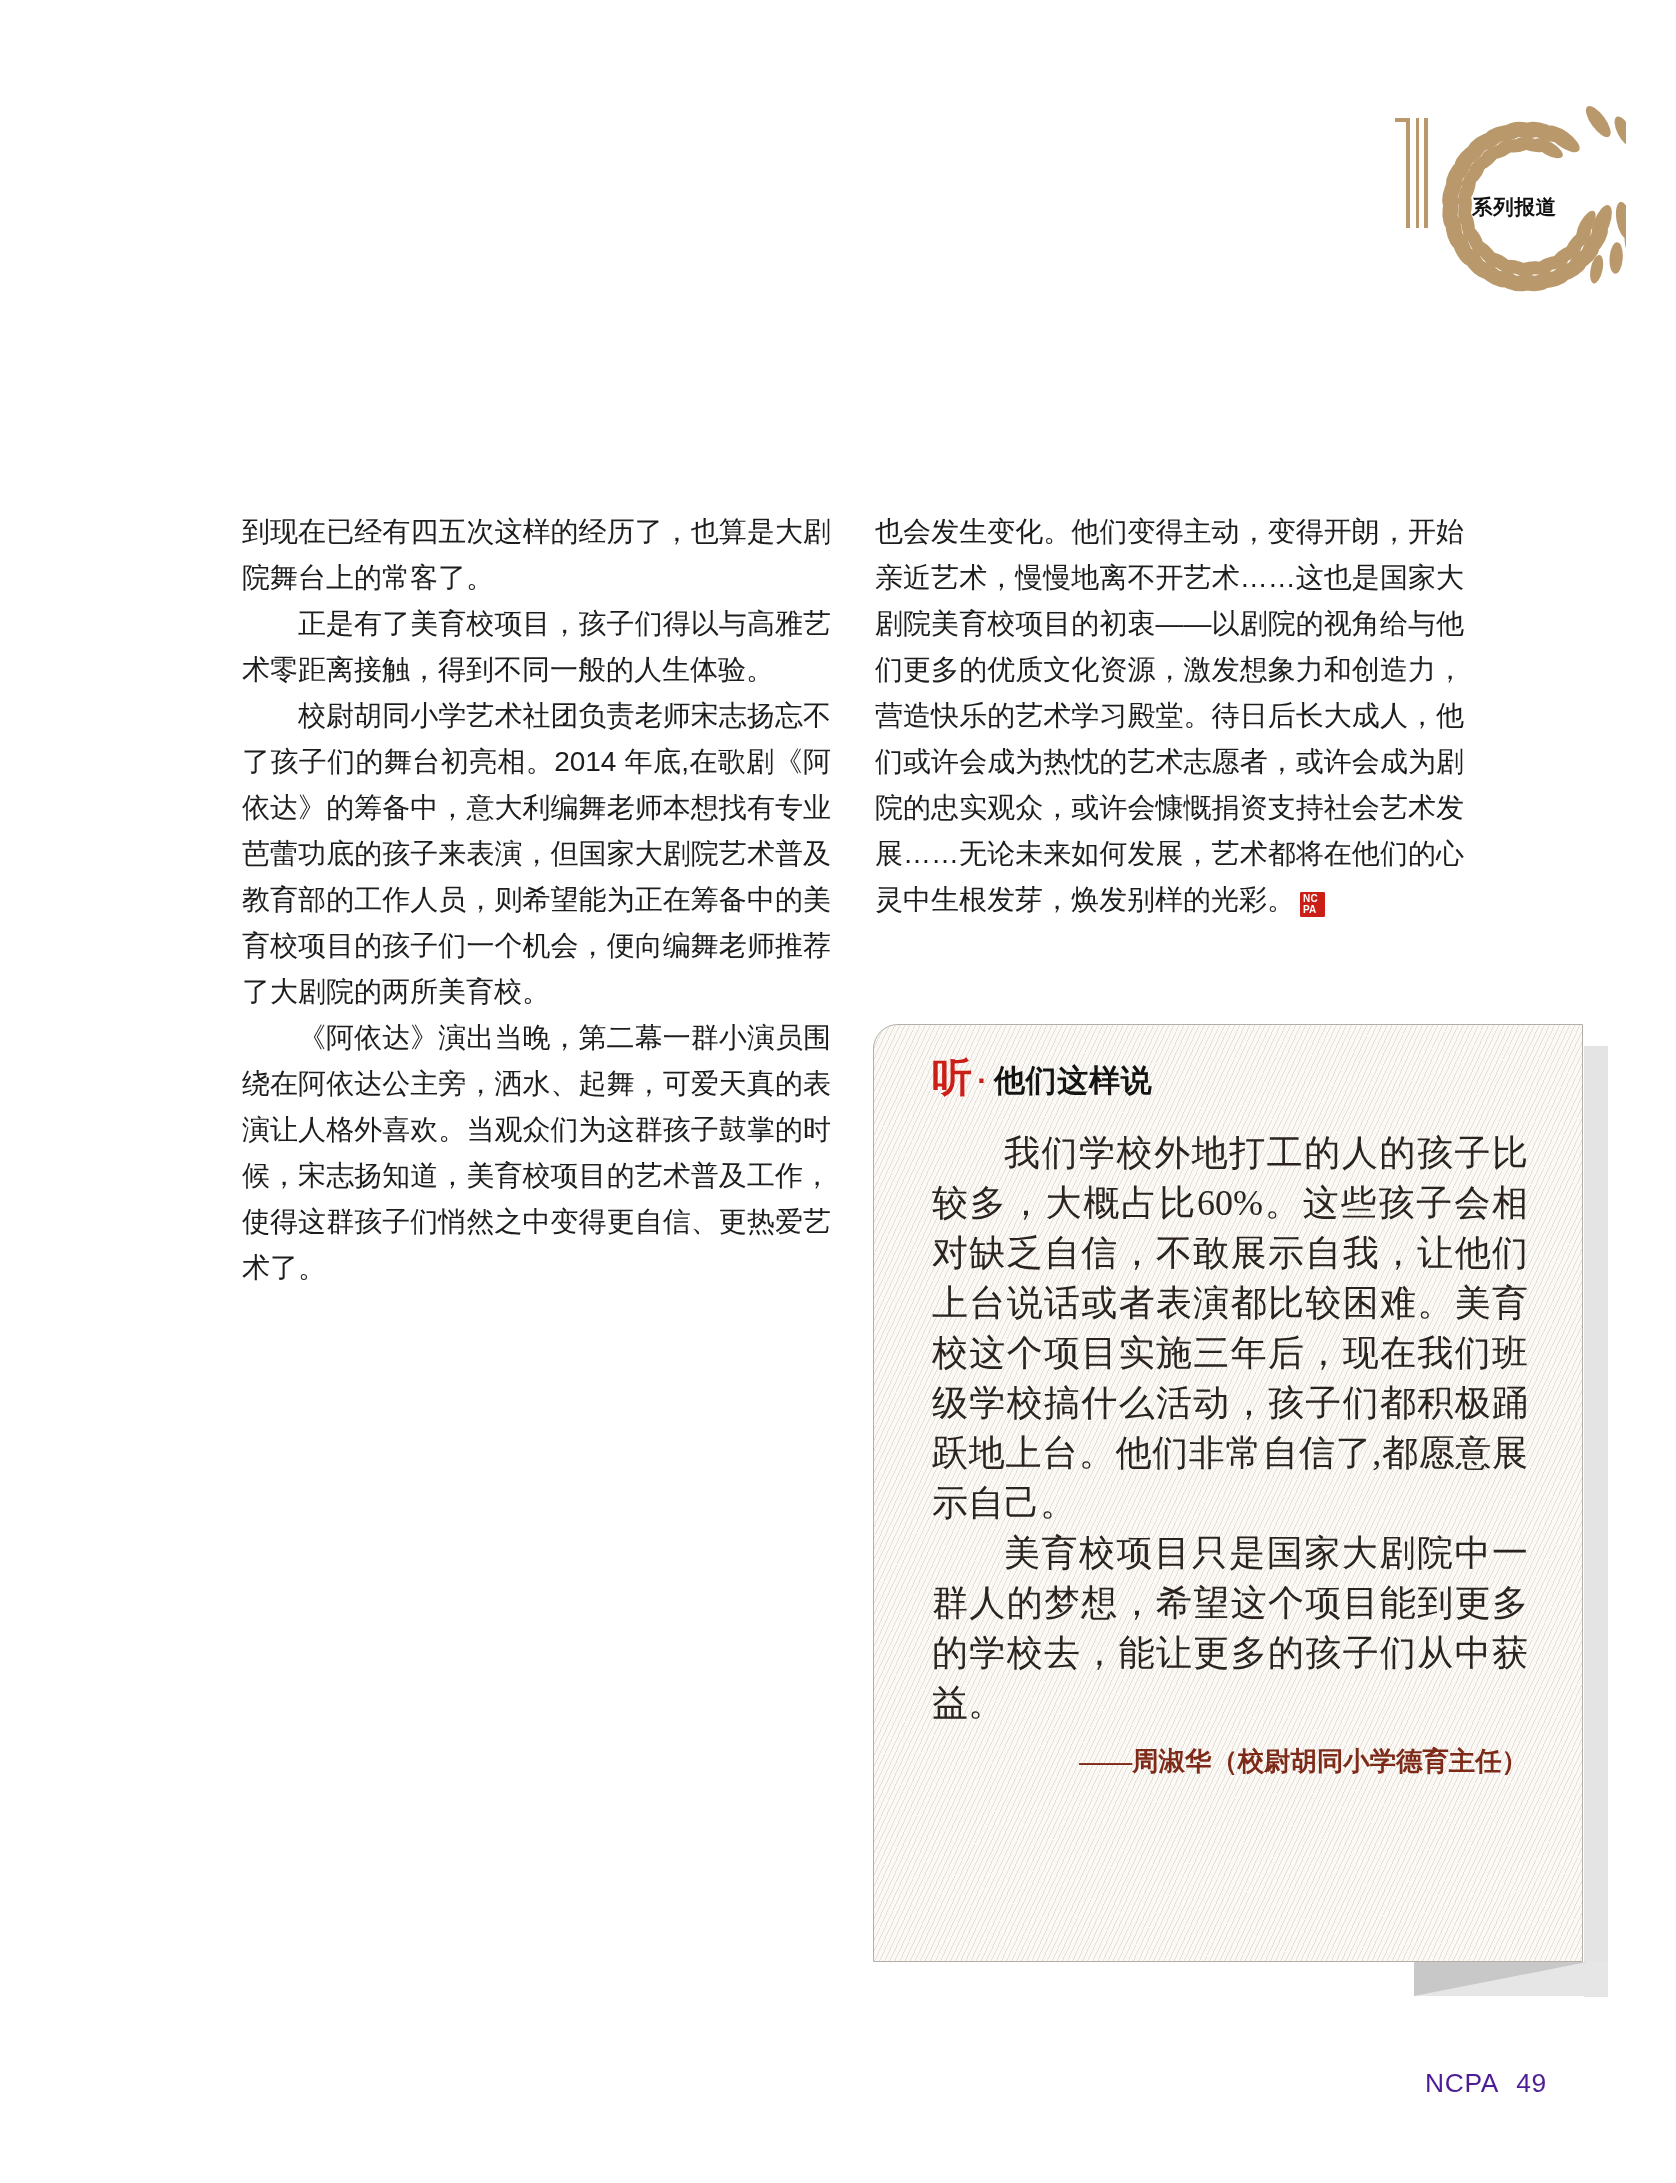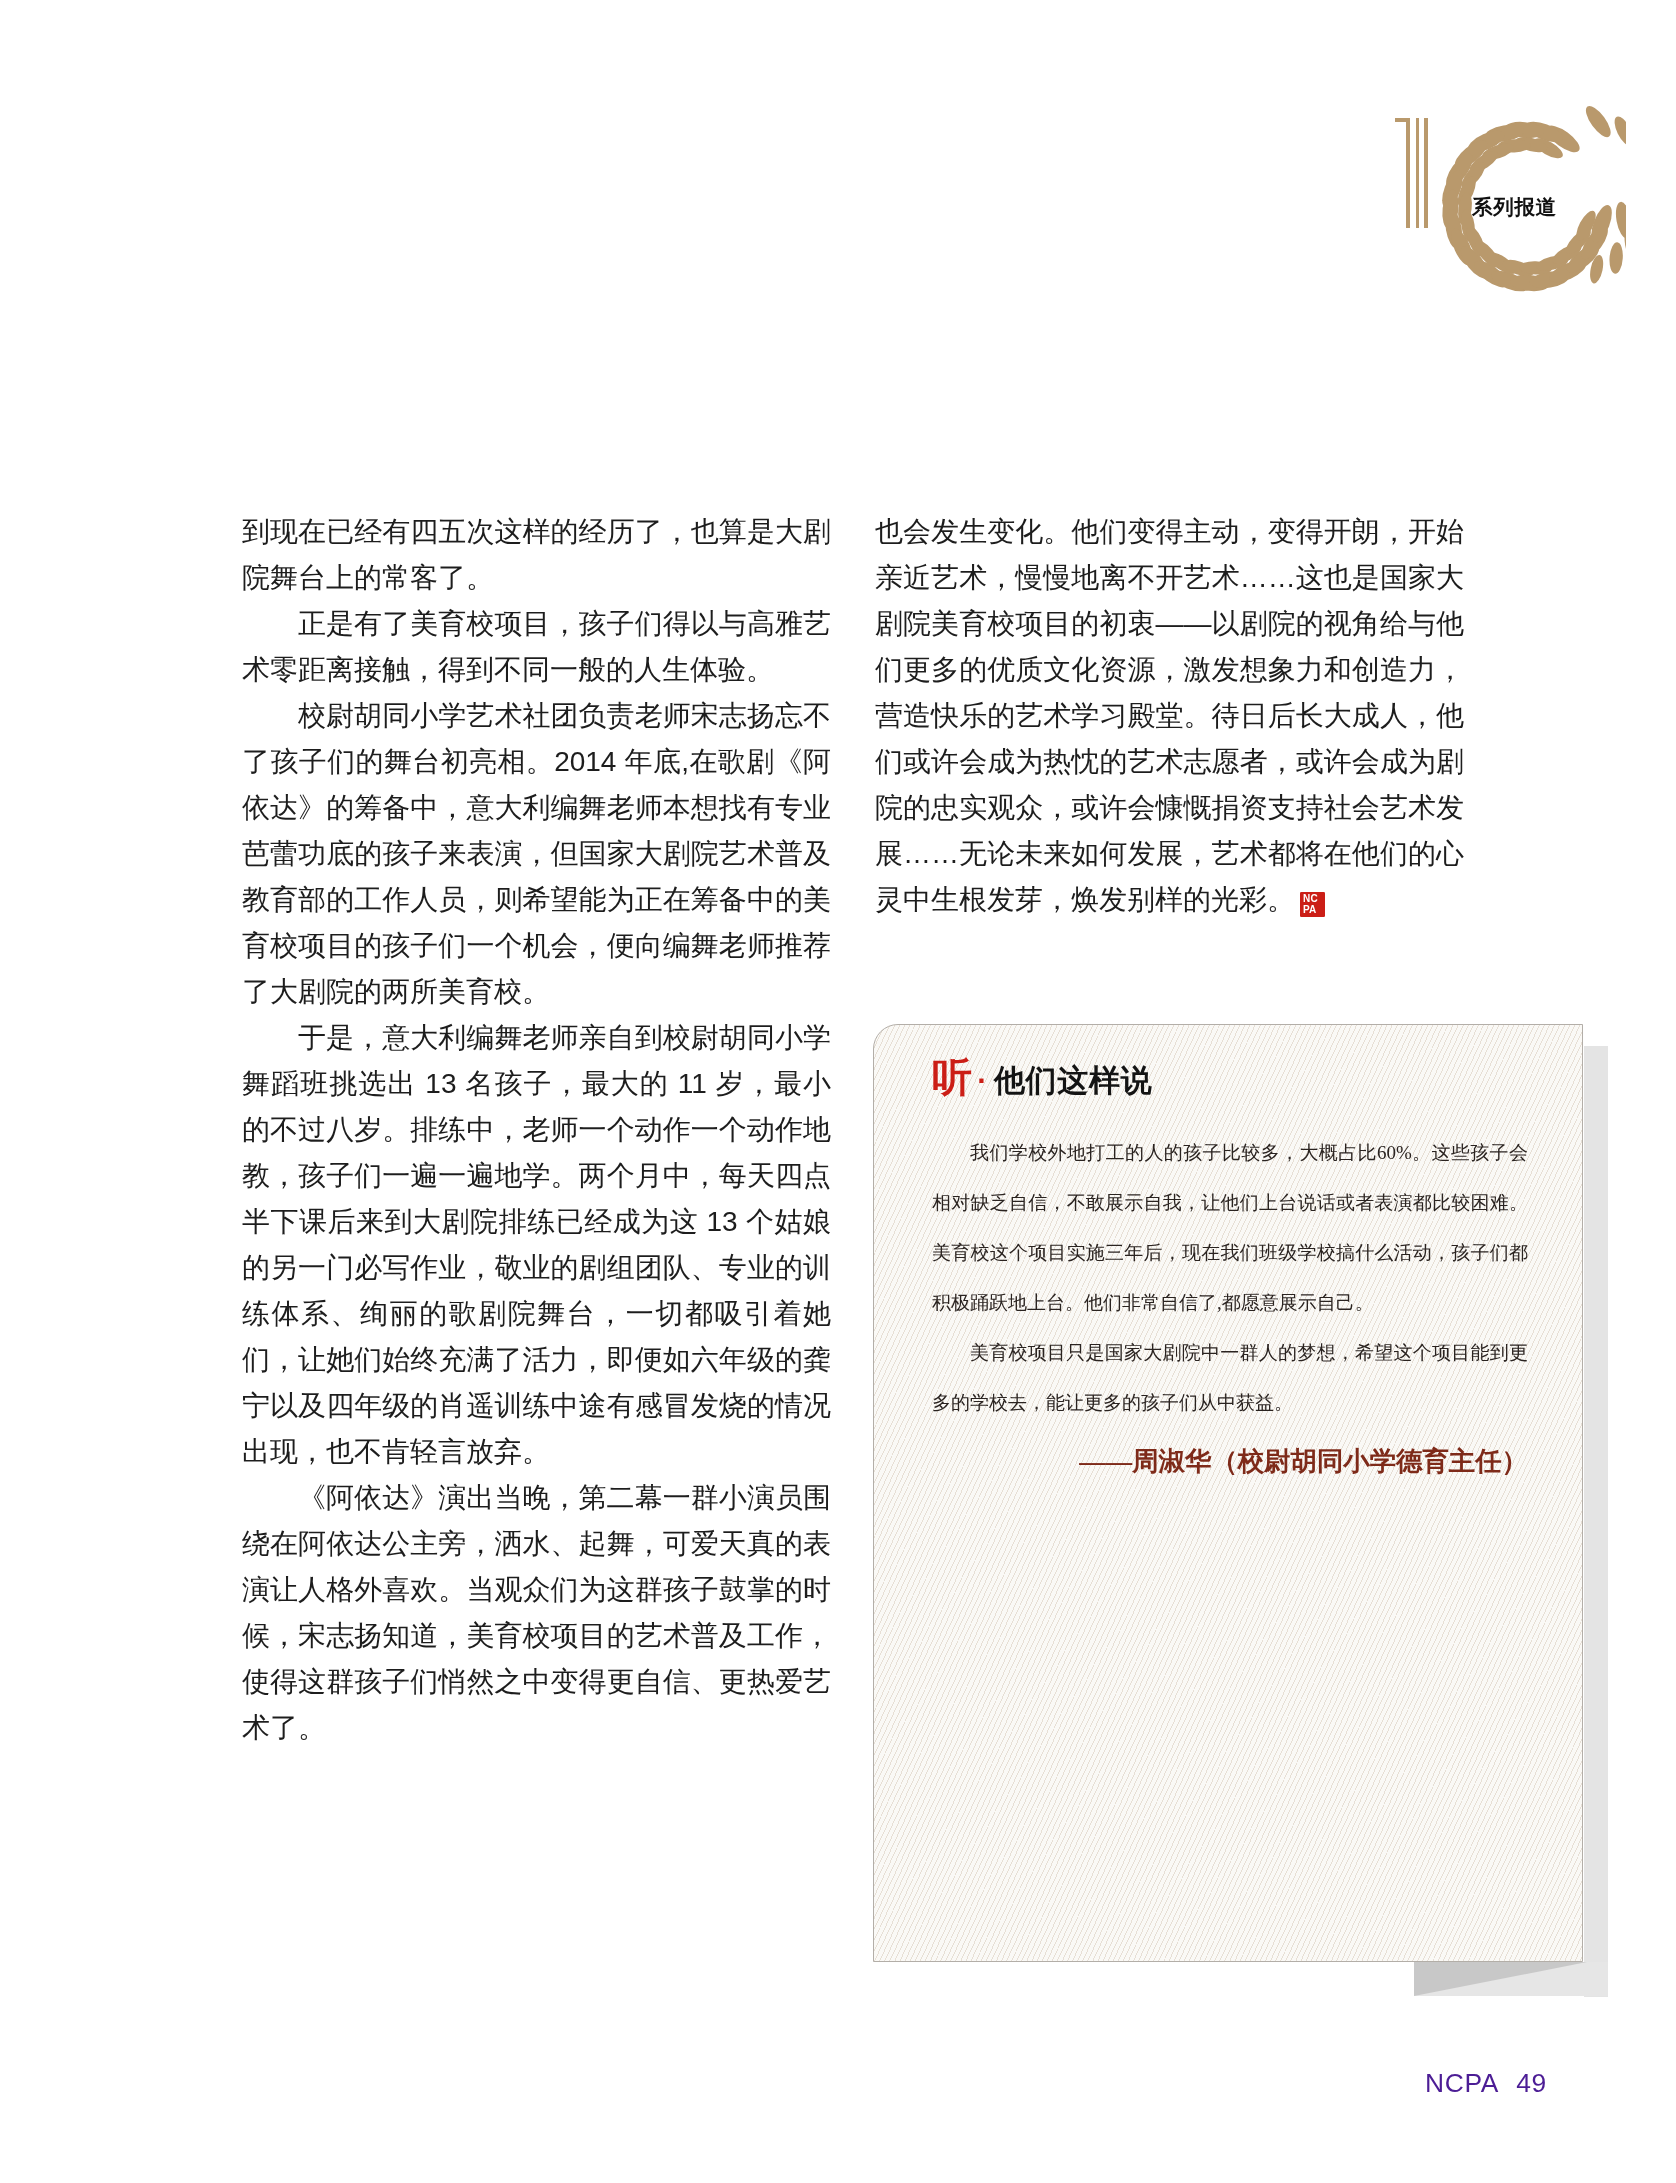--- a/index.html
+++ b/index.html
@@ -71,21 +71,21 @@
   .quote-title { display:flex; align-items:baseline; margin-bottom:26.4px; }
   .quote-title .accent {
     font-family:"Liberation Serif", serif;
     font-size:40px; font-weight:700; color:#cb1e16; line-height:1;
   }
   .quote-title .dot { font-size:30px; font-weight:700; color:#cb1e16; margin:0 6.6px 0 5.3px; }
   .quote-title .rest { font-size:31px; font-weight:700; color:#141414; letter-spacing:0.7px;text-align:right; }
 
   .quote-body {
     font-family:"Liberation Serif", serif;
-    font-size:19px; line-height:50px; color:#2a2320; text-align:justify;
+    font-size:36px; line-height:50px; color:#2a2320; text-align:justify;
   }
   .quote-body p { text-indent:2em; }
   .quote-attr {
     margin-top:8px;
     font-family:"Liberation Serif", serif;
     font-size:26.4px; line-height:50px;
     color:#7e2a19; font-weight:700;
     text-align:right;
   }
 
@@ -153,21 +153,20 @@
       <ellipse cx="296.6" cy="40.5" rx="24" ry="10" fill="#b9996c" transform="rotate(-116.0 296.6 40.5)"></ellipse>
       <ellipse cx="311.6" cy="96.2" rx="9" ry="4" fill="#b9996c" transform="rotate(-110.0 311.6 96.2)"></ellipse>
     </svg>
   <div class="logo-label">系列报道</div>
 </div>
 
 <div class="column col-left">
   <p class="no-indent">到现在已经有四五次这样的经历了，也算是大剧院舞台上的常客了。</p>
   <p>正是有了美育校项目，孩子们得以与高雅艺术零距离接触，得到不同一般的人生体验。</p>
   <p>校尉胡同小学艺术社团负责老师宋志扬忘不了孩子们的舞台初亮相。2014 年底,在歌剧《阿依达》的筹备中，意大利编舞老师本想找有专业芭蕾功底的孩子来表演，但国家大剧院艺术普及教育部的工作人员，则希望能为正在筹备中的美育校项目的孩子们一个机会，便向编舞老师推荐了大剧院的两所美育校。</p>
-  <p>于是，意大利编舞老师亲自到校尉胡同小学舞蹈班挑选出 13 名孩子，最大的 11 岁，最小的不过八岁。排练中，老师一个动作一个动作地教，孩子们一遍一遍地学。两个月中，每天四点半下课后来到大剧院排练已经成为这 13 个姑娘的另一门必写作业，敬业的剧组团队、专业的训练体系、绚丽的歌剧院舞台，一切都吸引着她们，让她们始终充满了活力，即便如六年级的龚宁以及四年级的肖遥训练中途有感冒发烧的情况出现，也不肯轻言放弃。</p>
   <p>《阿依达》演出当晚，第二幕一群小演员围绕在阿依达公主旁，洒水、起舞，可爱天真的表演让人格外喜欢。当观众们为这群孩子鼓掌的时候，宋志扬知道，美育校项目的艺术普及工作，使得这群孩子们悄然之中变得更自信、更热爱艺术了。</p>
 </div>
 
 <div class="column col-right">
   <p class="no-indent"><span>也会发生变化。他们变得主动，变得开朗，开始亲近艺术，慢慢地离不开艺术……这也是国家大剧院美育校项目的初衷——以剧院的视角给与他们更多的优质文化资源，激发想象力和创造力，营造快乐的艺术学习殿堂。待日后长大成人，他们或许会成为热忱的艺术志愿者，或许会成为剧院的忠实观众，或许会慷慨捐资支持社会艺术发展……无论未来如何发展，艺术都将在他们的心灵中生根发芽，焕发别样的光彩。</span><span class="ncpa-seal"><span>NC</span><span>PA</span></span>
   </p>
 </div>
 
 <div class="backing-strip"></div>
 <div class="backing-bottom">

